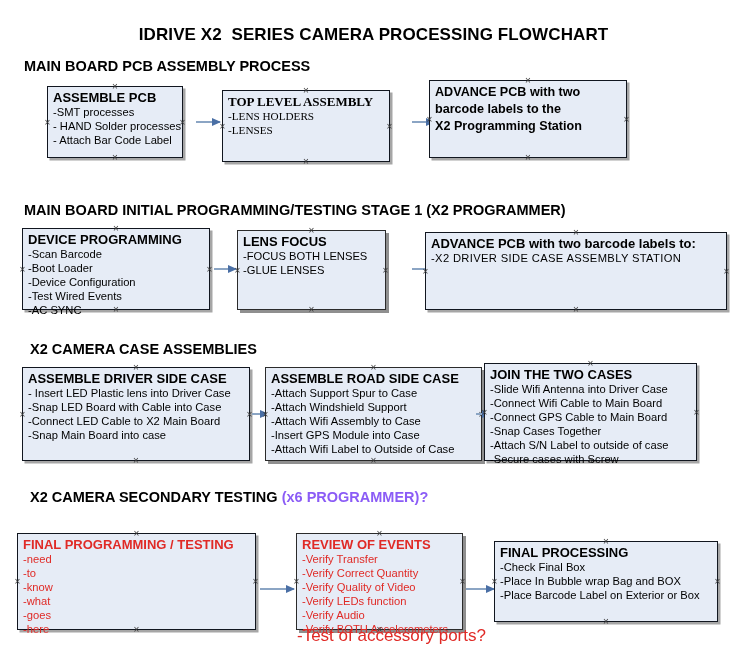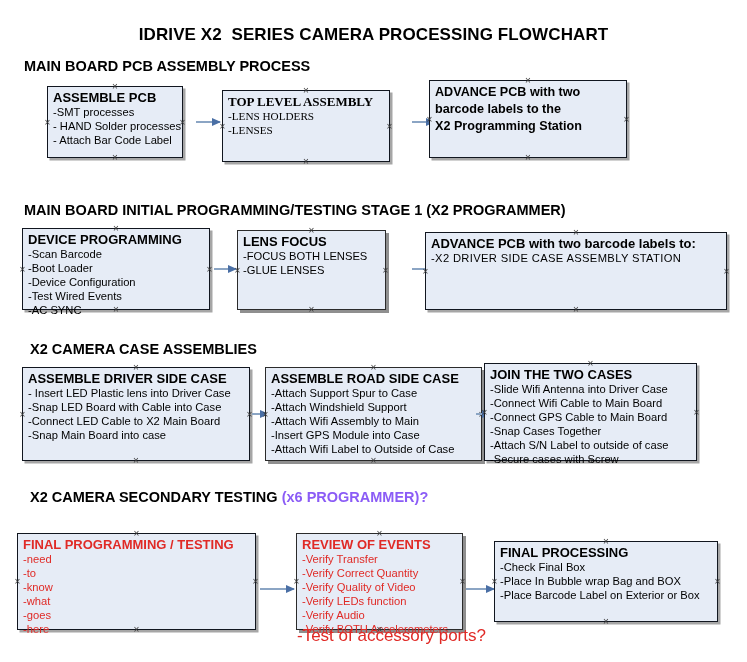--- a/index.html
+++ b/index.html
@@ -218,21 +218,21 @@
   <span class="handle h-left"></span>
   <span class="handle h-right"></span>
 </div>
 
 <div class="arrow" style="left:252px; top:413px; width:16px;"></div>
 
 <div class="flow-box gray-edge" style="left:265px; top:367px; width:217px; height:94px;">
   <div class="box-title">ASSEMBLE ROAD SIDE CASE</div>
   <div class="box-line">-Attach Support Spur to Case</div>
   <div class="box-line">-Attach Windshield Support</div>
-  <div class="box-line">-Attach Wifi Assembly to Main</div>
+  <div class="box-line">-Attach Wifi Assembly to Case</div>
   <div class="box-line">-Insert GPS Module into Case</div>
   <div class="box-line">-Attach Wifi Label to Outside of Case</div>
   <span class="handle h-top"></span>
   <span class="handle h-bottom"></span>
   <span class="handle h-left"></span>
   <span class="handle h-right"></span>
 </div>
 
 <div class="arrow" style="left:476px; top:413px; width:14px;"></div>
 

